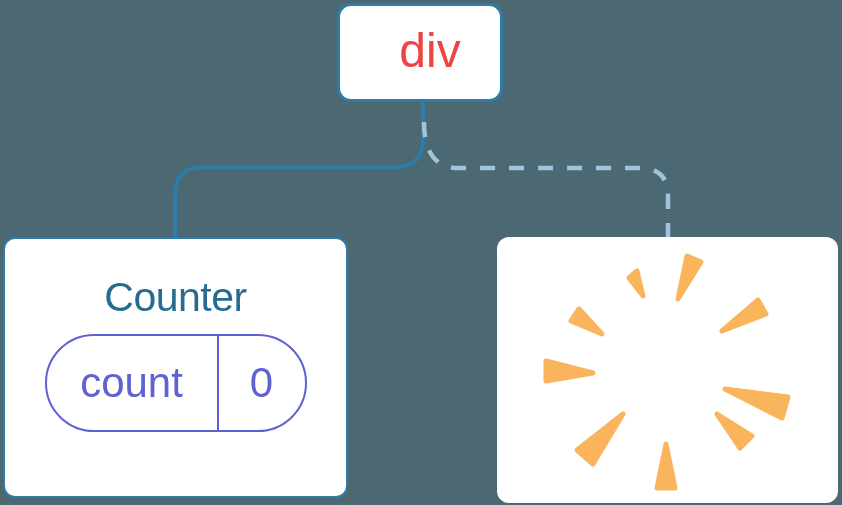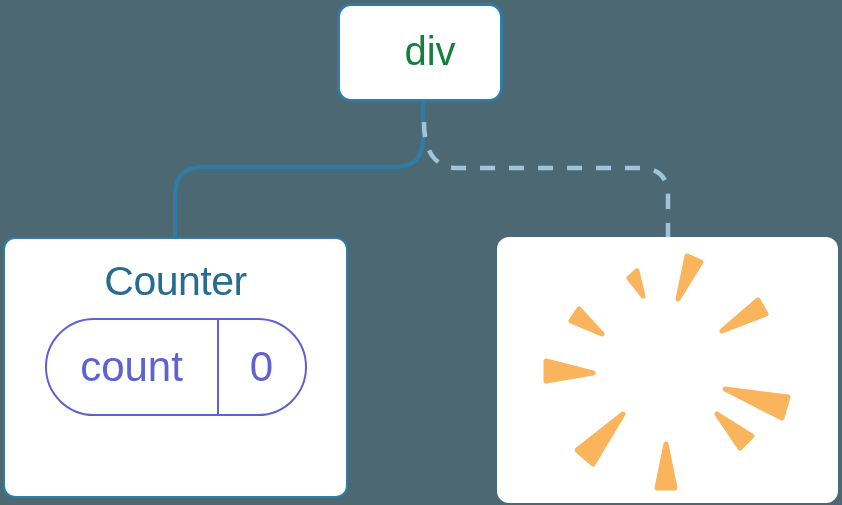--- a/index.html
+++ b/index.html
@@ -30,34 +30,34 @@
   .node-div {
     left: 337px; top: 3px;
     width: 166px; height: 99px;
     border: 3px solid #2F7CA8;
     border-radius: 14px;
     display: flex;
     align-items: center;
     justify-content: center;
   }
   .node-div .label {
-    color: #15803d;
-    font-size: 40px;
+    color: #ef4444;
+    font-size: 48px;
     line-height: 1;
     padding-bottom: 4px;
     margin-left: 20px;
   }
   .node-counter {
     left: 3px; top: 237px;
     width: 345px; height: 261px;
     border: 2.5px solid #2F7CA8;
     border-radius: 12px;
   }
   .counter-title {
-    margin-top: 18px;
+    margin-top: 34px;
     text-align: center;
     color: #266C90;
     font-size: 41px;
     font-weight: 500;
     letter-spacing: -0.5px;
     line-height: 1.2;
   }
   .state-pill {
     box-sizing: border-box;
     width: 262px; height: 98px;

